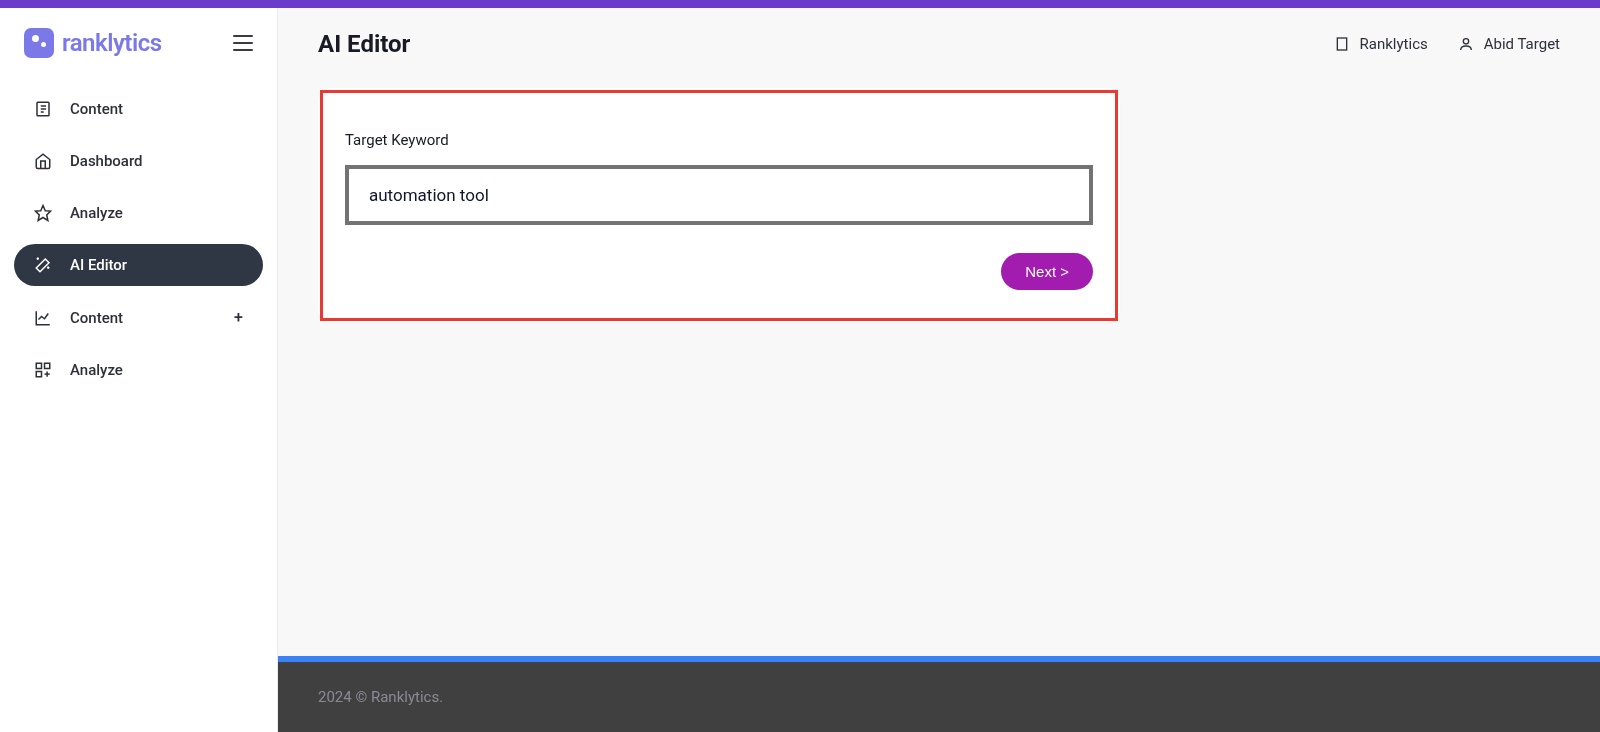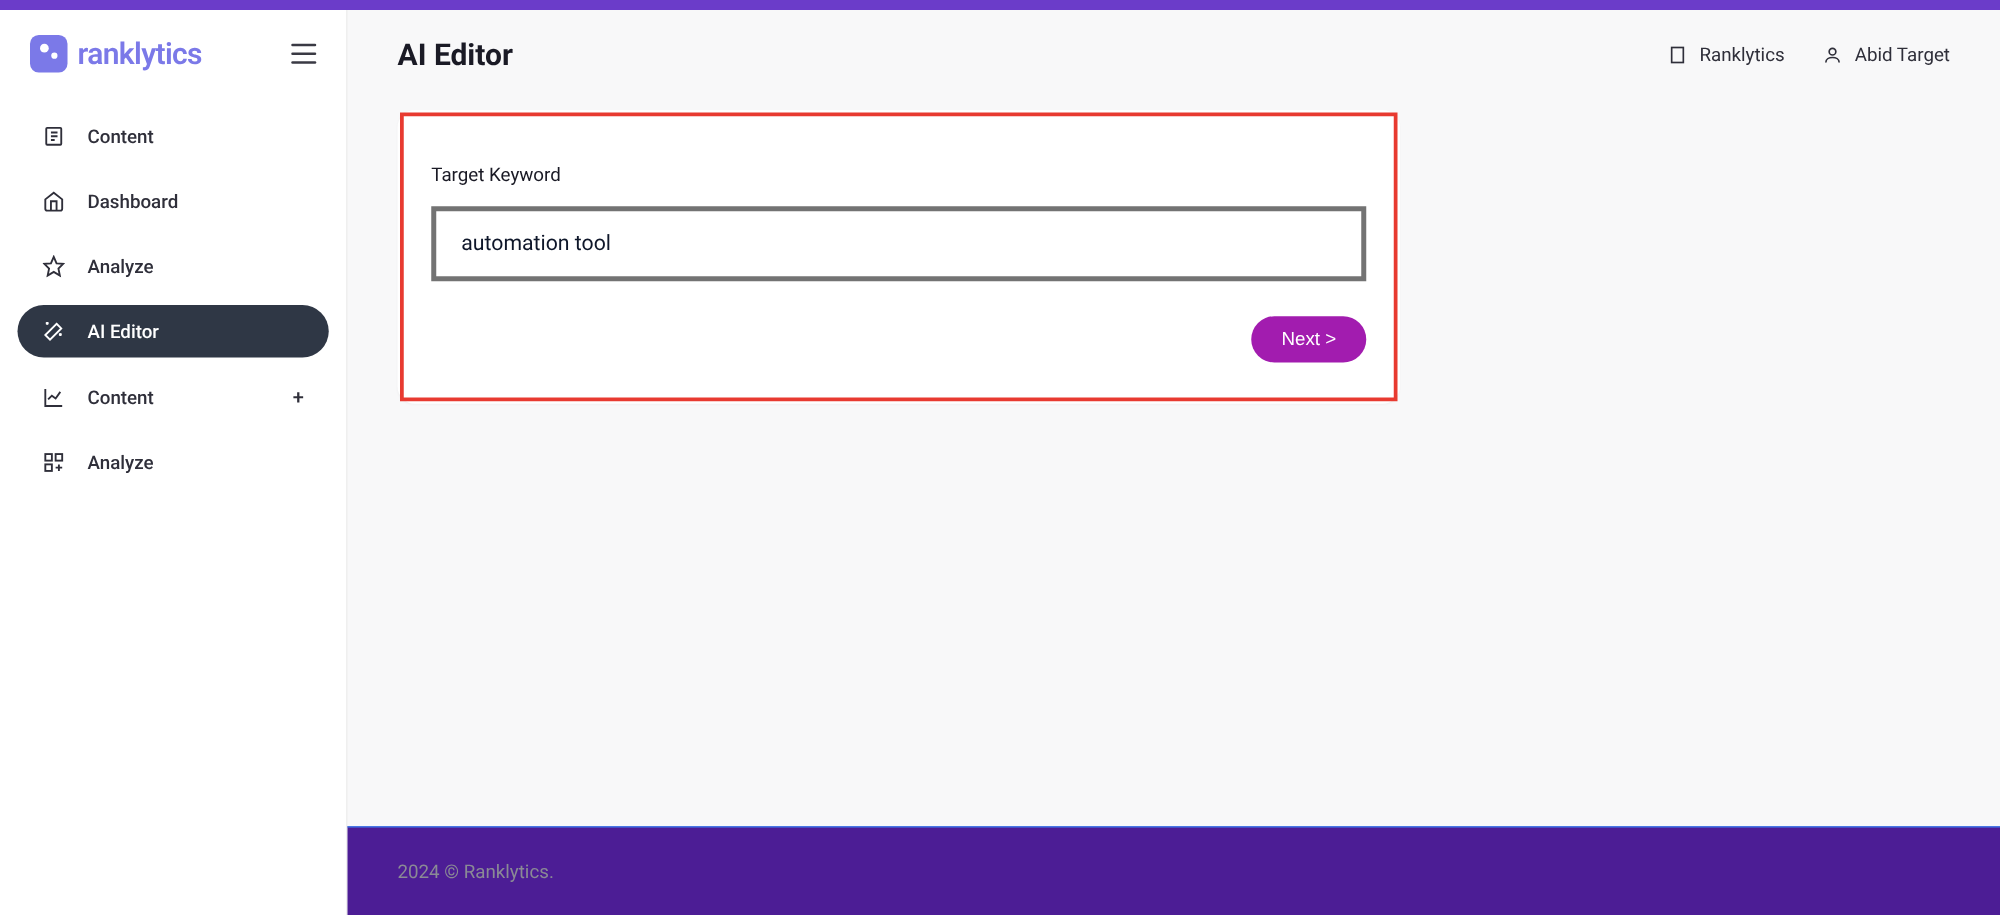--- a/index.html
+++ b/index.html
@@ -196,22 +196,22 @@
       border-radius: 20px;
       padding: 10px 24px;
       font-size: 15px;
       font-weight: 500;
       cursor: pointer;
     }
     .footer {
       padding: 26px 40px;
       color: #8a8a95;
       font-size: 15px;
-      border-top: 1px solid #3b82f6;
-      background: #4c1d95;
+      border-top: 6px solid #3b82f6;
+      background: #404040;
     }
     svg { display: block; }
   </style>
 </head>
 <body>
 
 <div class="top-bar"></div>
 <div class="app-container">
 
   <aside class="sidebar">

